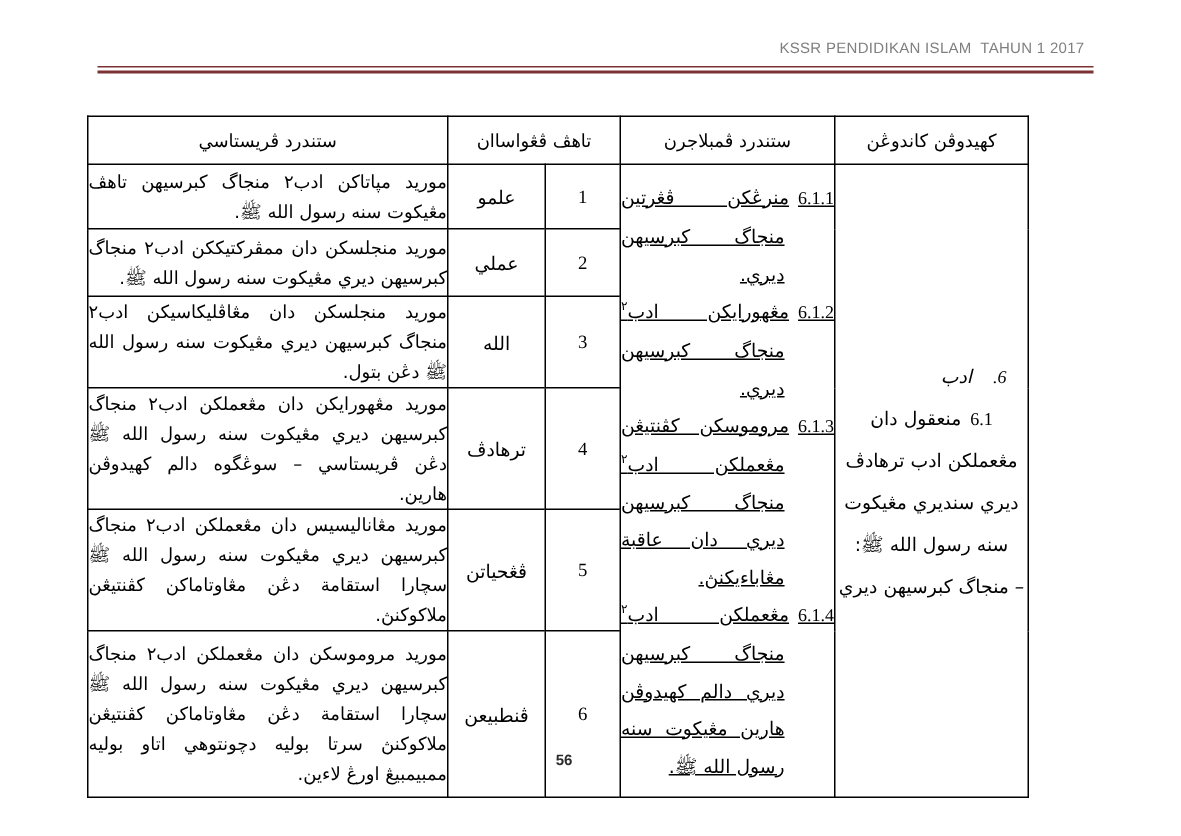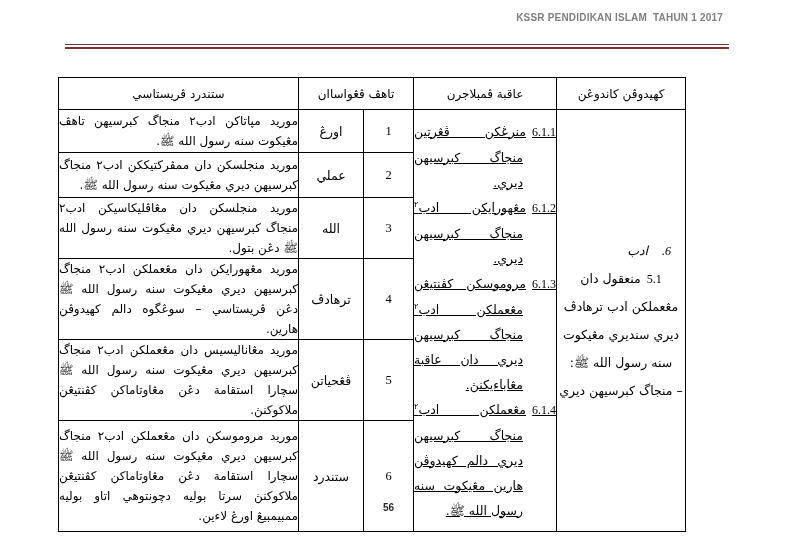--- a/index.html
+++ b/index.html
@@ -2,22 +2,22 @@
 <html lang="ms"><head>
 <meta charset="utf-8">
 <style>
   html,body{margin:0;padding:0;}
   body{
     width:787px;height:557px;position:relative;background:#ffffff;
     font-family:"Liberation Sans",sans-serif;overflow:hidden;
   }
   
   .doc-header-title{
-    position:absolute;top:12px;right:64px;
-    font-size:10px;font-weight:bold;color:#7f7f7f;
+    position:absolute;top:27px;right:64px;
+    font-size:10px;font-weight:normal;color:#7f7f7f;
     letter-spacing:.2px;white-space:pre;
   }
   .header-rule{
     position:absolute;top:44px;left:65px;right:58px;height:2px;
     border-top:1.5px solid #7a3232;border-bottom:2.5px solid #7a3232;
   }
   
   table.curriculum{
     position:absolute;top:77px;left:58px;width:627px;
     border-collapse:collapse;table-layout:fixed;
@@ -53,67 +53,67 @@
   }
   td.tp-label{text-align:center;font-size:12.5px;}
   
   td.prestasi{
     padding:2px 8px;font-size:12px;line-height:20px;
     text-align:justify;text-justify:inter-word;
   }
   sup{font-size:.65em;line-height:0;}
   
   .page-number{
-    position:absolute;top:502px;left:358px;width:36px;text-align:right;
+    position:absolute;top:502px;left:358px;width:36px;text-align:center;
     font-size:10px;font-weight:bold;color:#2b2b2b;
   }
 </style>
 </head>
 <body>
 
 <div class="doc-header-title">KSSR PENDIDIKAN ISLAM  TAHUN 1 2017</div>
 <div class="header-rule"></div>
 
 <table class="curriculum" dir="rtl">
   <colgroup>
     <col style="width:129px">
       <col style="width:143px">
       <col style="width:50px">
     <col style="width:65px">
       <col style="width:240px">
   </colgroup>
   <thead>
     <tr>
       <th class="head ar">كهيدوڤن كاندوڠن</th>
-      <th class="head ar">عاقبة ڤمبلاجرن</th>
+      <th class="head ar">ستندرد ڤمبلاجرن</th>
       <th class="head ar" colspan="2">تاهڤ ڤڠواساان</th>
       <th class="head ar">ستندرد ڤريستاسي</th>
     </tr>
   </thead>
   <tbody>
     <tr style="height:43px">
       <td class="kandungan ar" rowspan="6">
         <div class="k-line1">
           <span class="k-num">6.</span><span class="ar">ادب</span>
         </div>
-        <div><span class="k-subnum">5.1</span><span class="ar">منعقول دان مڠعملكن ادب ترهادڤ ديري سنديري مڠيكوت سنه رسول الله ﷺ:</span></div>
+        <div><span class="k-subnum">6.1</span><span class="ar">منعقول دان مڠعملكن ادب ترهادڤ ديري سنديري مڠيكوت سنه رسول الله ﷺ:</span></div>
         <div class="ar">– منجاگ كبرسيهن ديري</div>
       </td>
       <td class="pembelajaran ar" rowspan="6">
         <div class="pb-item">
           <span class="pb-num">6.1.1</span><span class="ar">منرڠكن ڤڠرتين منجاگ كبرسيهن ديري.</span></div>
         <div class="pb-item">
           <span class="pb-num">6.1.2</span><span class="ar">مڠهورايكن ادب<sup>٢</sup> منجاگ كبرسيهن ديري.</span></div>
         <div class="pb-item">
           <span class="pb-num">6.1.3</span><span class="ar">مروموسكن كڤنتيڠن مڠعملكن ادب<sup>٢</sup> منجاگ كبرسيهن ديري دان عاقبة مڠاباءيكنڽ.</span></div>
         <div class="pb-item">
           <span class="pb-num">6.1.4</span><span class="ar">مڠعملكن ادب<sup>٢</sup> منجاگ كبرسيهن ديري دالم كهيدوڤن هارين مڠيكوت سنه رسول الله ﷺ.</span></div>
       </td>
       <td class="tp-num">1</td>
-      <td class="tp-label ar">اورڠ</td>
+      <td class="tp-label ar">علمو</td>
       <td class="prestasi ar">موريد مڽاتاكن ادب٢ منجاگ كبرسيهن تاهڤ مڠيكوت سنه رسول الله ﷺ.</td>
     </tr>
     <tr style="height:45px">
       <td class="tp-num">2</td>
       <td class="tp-label ar">عملي</td>
       <td class="prestasi ar">موريد منجلسكن دان ممڤركتيككن ادب٢ منجاگ كبرسيهن ديري مڠيكوت سنه رسول الله ﷺ.</td>
     </tr>
     <tr style="height:46px">
       <td class="tp-num">3</td>
       <td class="tp-label ar">الله</td>
@@ -124,19 +124,19 @@
       <td class="tp-label ar">ترهادڤ</td>
       <td class="prestasi ar">موريد مڠهورايكن دان مڠعملكن ادب٢ منجاگ كبرسيهن ديري مڠيكوت سنه رسول الله ﷺ دڠن ڤريستاسي – سوڠگوه دالم كهيدوڤن هارين.</td>
     </tr>
     <tr style="height:66px">
       <td class="tp-num">5</td>
       <td class="tp-label ar">ڤڠحياتن</td>
       <td class="prestasi ar">موريد مڠاناليسيس دان مڠعملكن ادب٢ منجاگ كبرسيهن ديري مڠيكوت سنه رسول الله ﷺ سچارا استقامة دڠن مڠاوتاماكن كڤنتيڠن ملاكوكنڽ.</td>
     </tr>
     <tr style="height:111px">
       <td class="tp-num">6</td>
-      <td class="tp-label ar">ستندرد</td>
+      <td class="tp-label ar">ڤنطبيعن</td>
       <td class="prestasi ar">موريد مروموسكن دان مڠعملكن ادب٢ منجاگ كبرسيهن ديري مڠيكوت سنه رسول الله ﷺ سچارا استقامة دڠن مڠاوتاماكن كڤنتيڠن ملاكوكنڽ سرتا بوليه دچونتوهي اتاو بوليه ممبيمبيڠ اورڠ لاءين.</td>
     </tr>
   </tbody>
 </table>
 
 <div class="page-number">56</div>
 
 </body></html>

